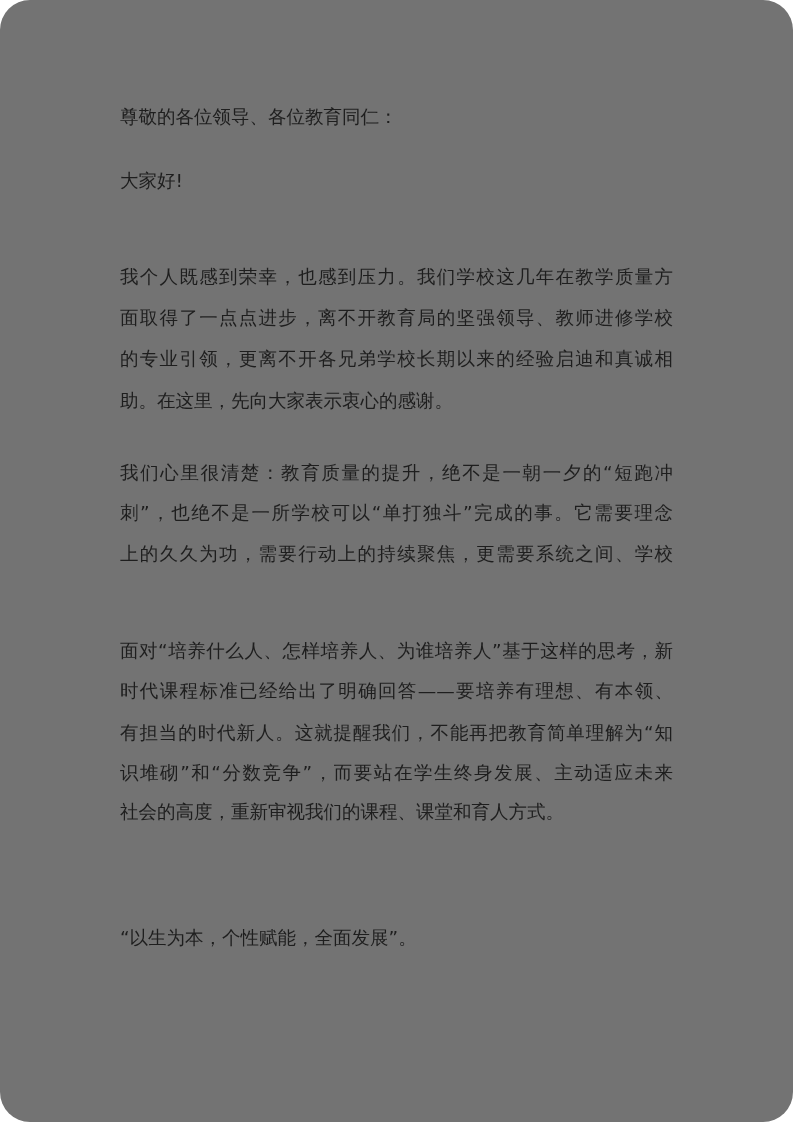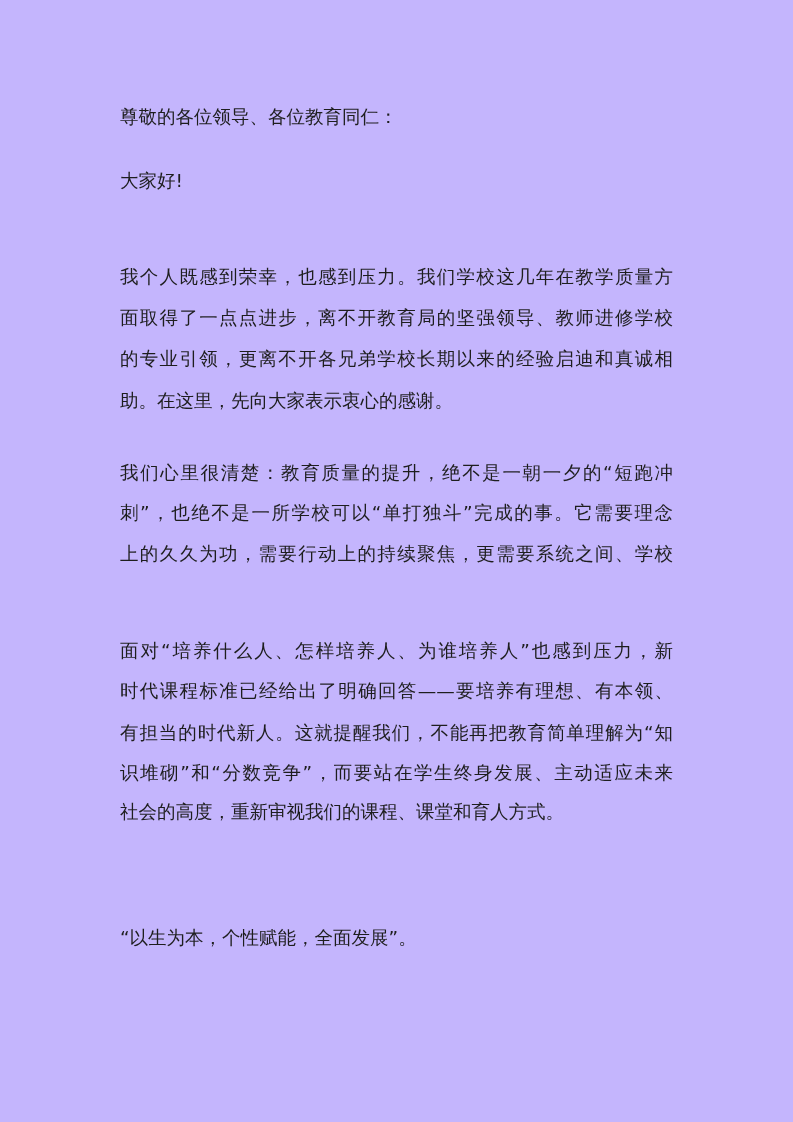--- a/index.html
+++ b/index.html
@@ -1,17 +1,17 @@
 <!DOCTYPE html>
 <html><head>
 <meta charset="utf-8">
 <style>
   html, body { margin: 0; padding: 0; background: #ffffff; }
   body { width: 793px; height: 1122px; position: relative; overflow: hidden; }
-  .page { position: absolute; left: 0; top: 0; width: 793px; height: 1122px; background: #c4b5fd; }
+  .page { position: absolute; left: 0; top: 0; width: 793px; height: 1122px; background: #737373; border-radius: 30px; }
   .line {
     position: absolute;
     left: 120px;
     width: 553px;
     height: 24px;
     line-height: 24px;
     font-family: "DejaVu Sans", "Liberation Sans", sans-serif;
     font-size: 18.5px;
     color: #1e1e1e;
     white-space: nowrap;
@@ -31,21 +31,21 @@
 
   <div class="line justify" style="top:265px">我个人既感到荣幸，也感到压力。我们学校这几年在教学质量方</div>
   <div class="line justify" style="top:306px">面取得了一点点进步，离不开教育局的坚强领导、教师进修学校</div>
   <div class="line justify" style="top:347px">的专业引领，更离不开各兄弟学校长期以来的经验启迪和真诚相</div>
   <div class="line left" style="top:389px">助。在这里，先向大家表示衷心的感谢。</div>
 
   <div class="line justify" style="top:461px">我们心里很清楚：教育质量的提升，绝不是一朝一夕的“短跑冲</div>
   <div class="line justify" style="top:501px">刺”，也绝不是一所学校可以“单打独斗”完成的事。它需要理念</div>
   <div class="line justify" style="top:542px">上的久久为功，需要行动上的持续聚焦，更需要系统之间、学校</div>
 
-  <div class="line justify" style="top:639px">面对“培养什么人、怎样培养人、为谁培养人”也感到压力，新</div>
+  <div class="line justify" style="top:639px">面对“培养什么人、怎样培养人、为谁培养人”基于这样的思考，新</div>
   <div class="line justify" style="top:679px">时代课程标准已经给出了明确回答——要培养有理想、有本领、</div>
   <div class="line justify" style="top:721px">有担当的时代新人。这就提醒我们，不能再把教育简单理解为“知</div>
   <div class="line justify" style="top:761px">识堆砌”和“分数竞争”，而要站在学生终身发展、主动适应未来</div>
   <div class="line left" style="top:800px">社会的高度，重新审视我们的课程、课堂和育人方式。</div>
 
 
   <div class="line left" style="top:926px">“以生为本，个性赋能，全面发展”。</div>
 
 </div>
 

